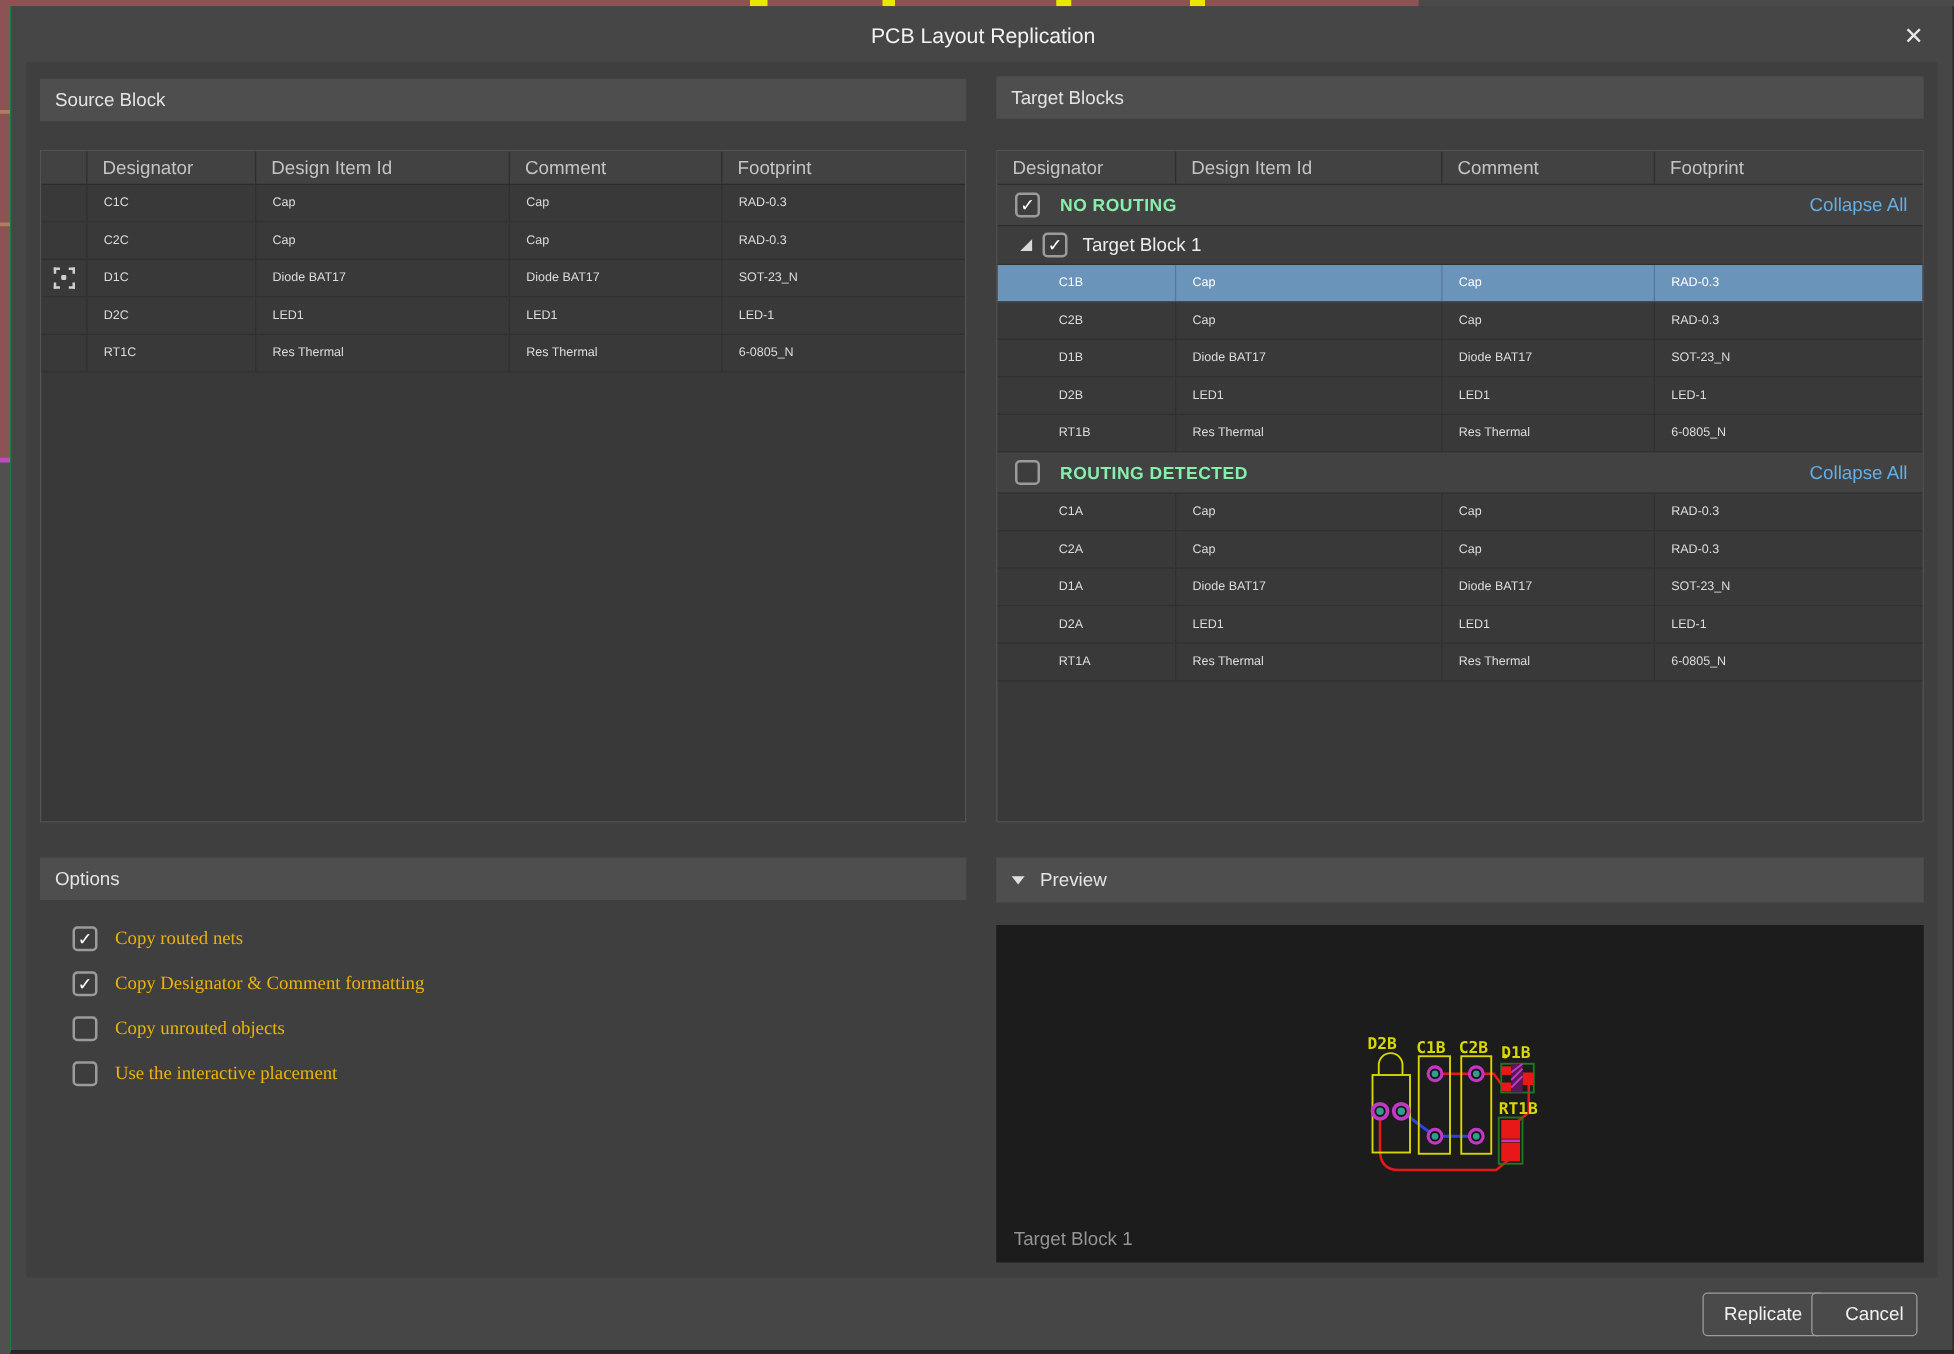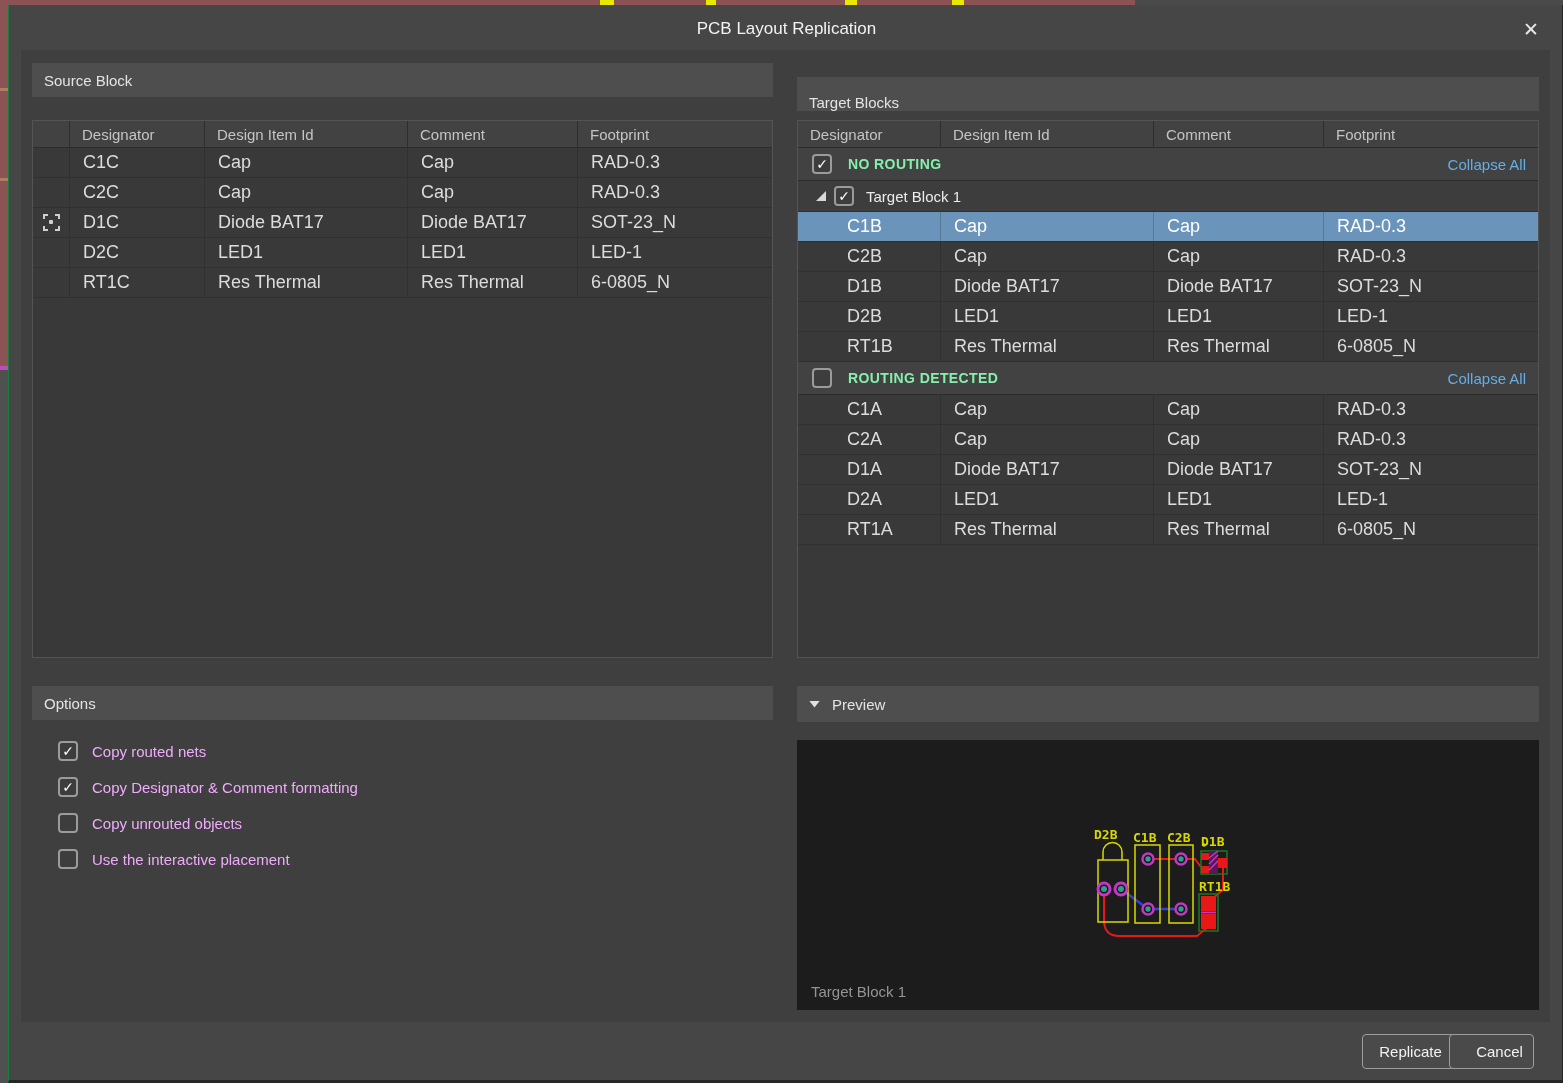--- a/index.html
+++ b/index.html
@@ -21,38 +21,38 @@
     border-left:1px solid #15803d; border-right:1px solid #262626; border-bottom:3px solid #262626; }
   #content-inset { left:12px; top:45px; width:1529px; height:972px; background:#3f3f3f; }
 
   #dialog-title { left:0; top:14px; width:1555px; text-align:center; color:#f2f2f2; font-size:17px; }
   #close-btn { left:1502px; top:8px; width:40px; height:32px; color:#e8e8e8; font-size:19px;
     display:flex; align-items:center; justify-content:center; cursor:default; }
 
   .section-header { background:#4e4e4e; color:#e3e3e3; font-size:15px;
     display:flex; align-items:center; padding-left:12px; }
   #source-header  { left:23px;  top:58px;  width:741px; height:34px; }
-  #target-header  { left:788px; top:72px;  width:742px; height:34px;align-items:flex-end; }
+  #target-header  { left:788px; top:56px;  width:742px; height:34px; }
   #options-header { left:23px;  top:681px; width:741px; height:34px; }
   #preview-header { left:788px; top:681px; width:742px; height:36px; gap:12px; }
 
   
   .table { background:#393939; border:1px solid #545454; overflow:hidden;text-align:center; }
   #source-table { left:23px;  top:115px; width:741px; height:538px; }
   #target-table { left:788px; top:115px; width:742px; height:538px; }
 
   .thead { display:grid; height:27px; background:#424242; border-bottom:1px solid #2c2c2c;
     color:#c4c4c4; font-size:15px; }
   #source-table .thead, .src-row { grid-template-columns:36px 135px 203px 170px 1fr; }
   #target-table .thead, .tgt-row { grid-template-columns:142px 213px 170px 1fr; }
   .thead > div { display:flex; align-items:center; padding-left:12px; border-left:1px solid #2e2e2e; }
   .thead > div:first-child { border-left:none; }
 
   .src-row, .tgt-row { display:grid; height:30px; background:#393939;
-    border-bottom:1px solid #303030; color:#dcdcdc; font-size:18px; }
+    border-bottom:1px solid #303030; color:#dcdcdc; font-size:10px; }
   .src-row > div, .tgt-row > div { display:flex; align-items:center; padding-left:13px;
     border-left:1px solid #303030; overflow:hidden; white-space:nowrap; }
   .src-row > div:first-child, .tgt-row > div:first-child { border-left:none; }
   .src-row .c-icon { justify-content:center; padding-left:0; }
   .tgt-row .c-des { padding-left:49px; }
   .tgt-row.selected { background:#6b94ba; color:#ffffff; }
   .tgt-row.selected > div { border-left-color:rgba(0,0,0,0.18); }
 
   .group-row { display:flex; align-items:center; height:33px; background:#424242;
     border-bottom:1px solid #2c2c2c; padding:0 12px 0 14px; }
@@ -77,21 +77,21 @@
   .crosshair.show { visibility:visible; }
   .crosshair i { position:absolute; width:5px; height:5px; border:2px solid #cfcfcf; }
   .crosshair .tl { left:0; top:0; border-right:none; border-bottom:none; }
   .crosshair .tr { right:0; top:0; border-left:none; border-bottom:none; }
   .crosshair .bl { left:0; bottom:0; border-right:none; border-top:none; }
   .crosshair .br { right:0; bottom:0; border-left:none; border-top:none; }
   .crosshair .dot { left:6px; top:6px; width:4px; height:4px; border:none; background:#cfcfcf; border-radius:1px; }
 
   
   .option-row { position:absolute; left:49px; display:flex; align-items:center; gap:14px; }
-  .option-row .o-label { color:#f0abfc; font-size:15px; }
+  .option-row .o-label { color:#eab308; font-size:15px;font-family:Liberation Serif, serif; }
 
   
   .tri-down { width:11px; height:7px; background:#e0e0e0; clip-path:polygon(0 0,100% 0,50% 100%); }
   #preview-area { left:788px; top:735px; width:742px; height:270px; background:#1c1c1c; }
   #preview-block-label { position:absolute; left:14px; bottom:10px; color:#949494; font-size:15px; }
   #pcb-svg { position:absolute; left:0; top:0; }
   #pcb-svg text { font-family:"DejaVu Sans Mono","Liberation Mono",monospace; font-size:13px; font-weight:bold; fill:#d8d800; }
 
   
   .btn { position:absolute; top:1029px; height:35px; background:#4a4a4a; border:1px solid #9d9d9d;

